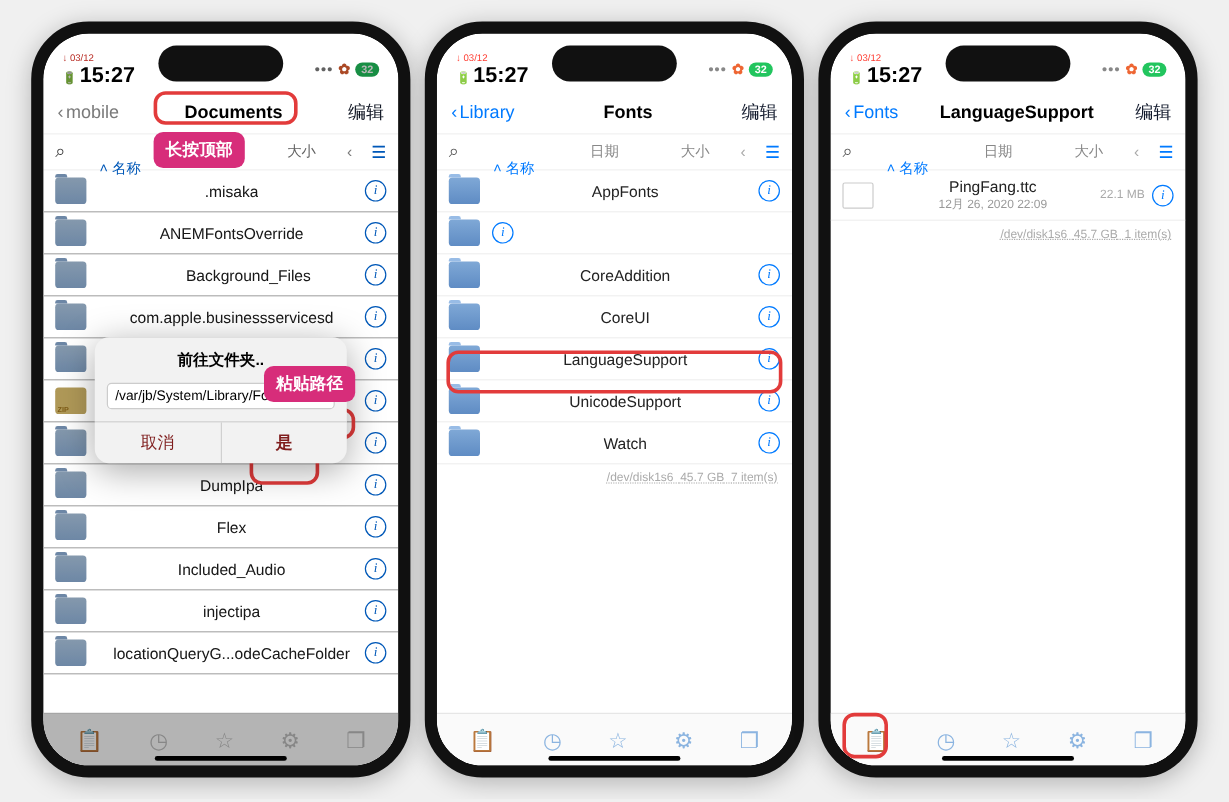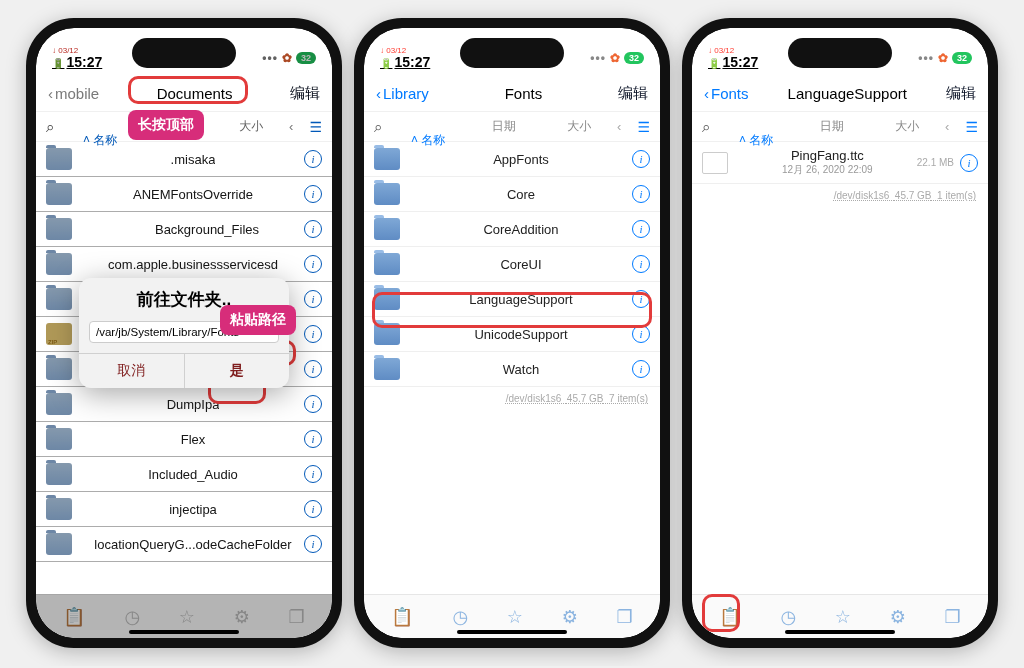--- a/index.html
+++ b/index.html
@@ -48,37 +48,37 @@
     align-items: center;
     justify-content: space-between;
     padding: 12px 16px 0 16px;
     font-size: 12px;
     font-weight: 700;
     color: #000;
   }
   .status .time-block { display: flex; flex-direction: column; line-height: 1; }
   .status .date-top { font-size: 8px; color: #ff3b30; font-weight: 400; }
   .status .date-top::before { content: "↓ "; color: #ff3b30; }
-  .status .clock { font-size: 14px; text-decoration: underline; }
+  .status .clock { font-size: 18px; }
   .status .clock::before { content: "🔋"; color: #ff3b30; font-size: 10px; margin-right: 2px; }
   .status .indicators { display: flex; align-items: center; gap: 4px; font-size: 12px; }
   .pill { background: #22c55e; color: #fff; font-size: 9px; font-weight: 700; padding: 1px 5px; border-radius: 8px; }
   .dots { color: #888; letter-spacing: 1px; }
   
   .navbar {
     height: 36px;
     display: flex;
     align-items: center;
     justify-content: space-between;
     padding: 0 12px;
     border-bottom: 1px solid rgba(0,0,0,.06);
   }
   .nav-back { color: #007aff; font-size: 15px; display: flex; align-items: center; gap: 2px; cursor: pointer; }
   .nav-back.disabled { color: #aaa; cursor: default; }
-  .nav-title { font-size: 15px; font-weight: 400; }
+  .nav-title { font-size: 15px; font-weight: 700; }
   .nav-edit { color: #0f172a; font-size: 15px; cursor: pointer; }
   
   .sortbar {
     height: 30px;
     display: flex;
     align-items: center;
     gap: 16px;
     padding: 0 10px;
     font-size: 12px;
     color: #888;
@@ -196,21 +196,21 @@
     align-items: center;
     justify-content: center;
   }
   .popup {
     width: 210px;
     background: #f2f2f2;
     border-radius: 12px;
     overflow: hidden;
     box-shadow: 0 6px 30px rgba(0,0,0,.35);
   }
-  .popup-title { text-align: center; padding: 10px 8px 4px; font-size: 17px; font-weight: 600; }
+  .popup-title { text-align: center; padding: 10px 8px 4px; font-size: 13px; font-weight: 600; }
   .popup-input {
     margin: 6px 10px 10px;
     border: 1px solid #ccc;
     background: #fff;
     border-radius: 4px;
     padding: 4px 6px;
     font-size: 11.5px;
   }
   .popup-btns { display: flex; border-top: 1px solid #d0d0d0; }
   .popup-btns > div {
@@ -410,23 +410,20 @@
     <div class="filelist" id="list2">
         <div class="row">
           <div class="fic darker"></div>
           <div class="fmeta" style="flex: 1 1 0%;">
             <span class="fname">AppFonts</span>
           </div>
           <div class="info-ic">i</div>
         </div>
         <div class="row">
           <div class="fic darker"></div>
-          <div class="fmeta" style="flex: 1 1 0%;">
-            <span class="fname">Core</span>
-          </div>
           <div class="info-ic">i</div>
         </div>
         <div class="row">
           <div class="fic darker"></div>
           <div class="fmeta" style="flex: 1 1 0%;">
             <span class="fname">CoreAddition</span>
           </div>
           <div class="info-ic">i</div>
         </div>
         <div class="row">

